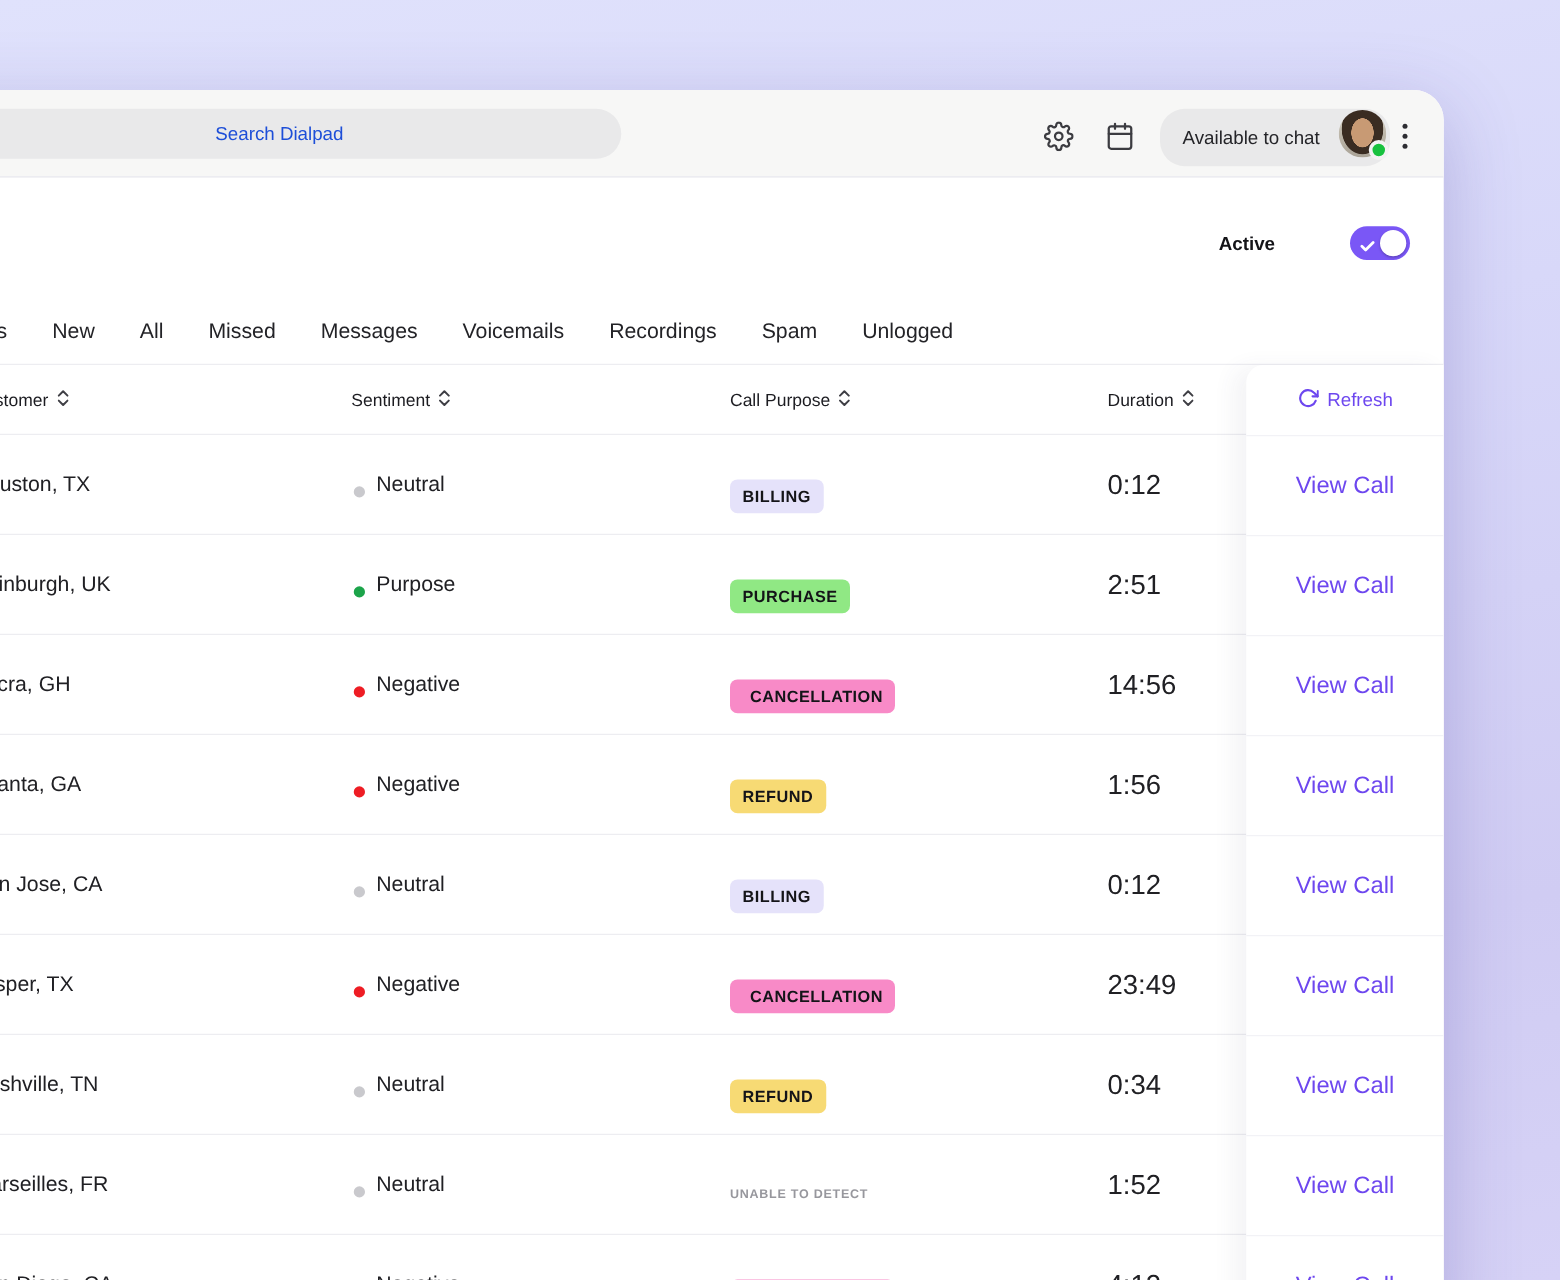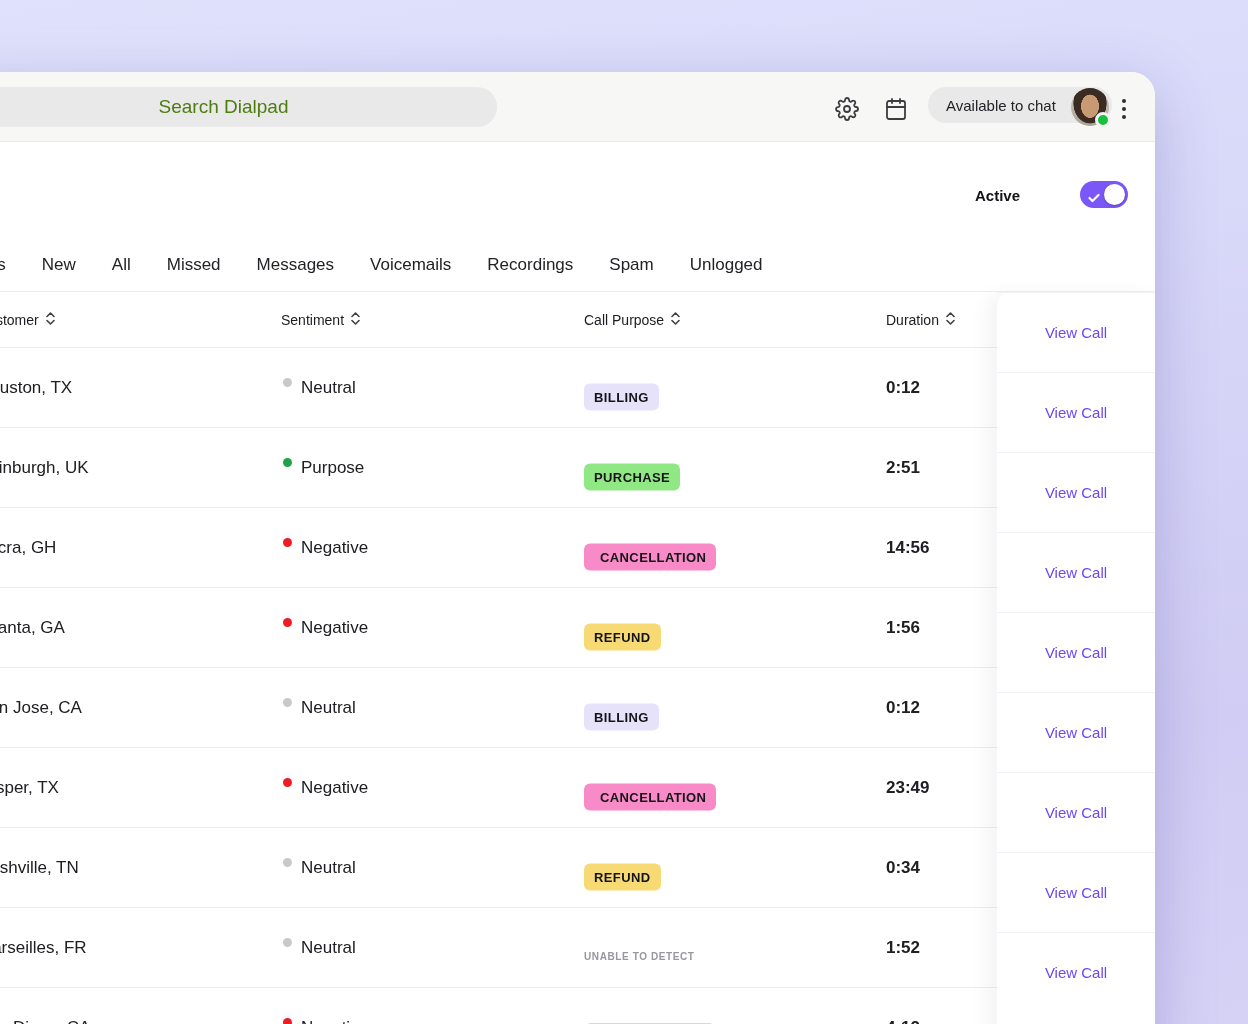--- a/index.html
+++ b/index.html
@@ -10,26 +10,26 @@
     font-family:"Liberation Sans",sans-serif;
   }
   .window{
     position:absolute;left:-300px;top:72px;width:1455px;height:1000px;
     background:#fff;border-radius:24px;overflow:hidden;
     box-shadow:0 16px 60px rgba(76,66,158,.28);
   }
   
   .topbar{position:absolute;left:0;top:0;width:100%;height:70px;background:#f7f7f6;border-bottom:1px solid #e9e9ef;}
   .search-pill{position:absolute;left:250px;top:15px;width:547px;height:40px;border-radius:20px;background:#e9e9ea;display:flex;align-items:center;justify-content:center;cursor:text;}
-  .search-text{font-size:19px;color:#4d7c0f;}
+  .search-text{font-size:15px;color:#1d4ed8;}
   .icon-btn{position:absolute;top:25px;width:24px;height:24px;background:none;border:none;padding:0;color:#3c3c41;cursor:pointer;}
   .icon-btn svg{display:block;}
   .btn-gear{left:1135px;}
   .btn-cal{left:1184px;}
-  .avail-pill{position:absolute;left:1228px;top:15px;width:184px;height:36px;border-radius:20px;background:#e9e9ea;display:flex;align-items:center;cursor:pointer;}
+  .avail-pill{position:absolute;left:1228px;top:15px;width:184px;height:46px;border-radius:20px;background:#e9e9ea;display:flex;align-items:center;cursor:pointer;}
   .avail-label{margin-left:18px;font-size:15px;color:#242428;}
   .avatar{position:absolute;right:3px;top:1px;width:38px;height:38px;border-radius:50%;
     background:
       radial-gradient(ellipse 40% 52% at 50% 48%, #c89a74 0 58%, rgba(0,0,0,0) 60%),
       radial-gradient(ellipse 74% 90% at 50% 40%, #3a2c22 0 58%, rgba(0,0,0,0) 60%),
       linear-gradient(180deg,#d2ccbf 0%,#a9a296 100%);
   }
   .status-dot{position:absolute;right:-2px;bottom:-2px;width:16px;height:16px;border-radius:50%;background:#17c13e;border:3px solid #f2f2f2;}
   .kebab{position:absolute;left:1417px;top:25px;width:14px;height:24px;display:flex;flex-direction:column;align-items:center;justify-content:center;gap:3.5px;cursor:pointer;background:none;border:none;padding:0;}
   .kebab i{width:4.5px;height:4.5px;border-radius:50%;background:#2e2e33;}
@@ -43,38 +43,38 @@
   .tab{white-space:nowrap;cursor:pointer;}
   .tabs-divider{position:absolute;left:0;top:219px;width:100%;height:1px;background:#ededf1;}
   
   .hcell{position:absolute;top:240px;display:flex;align-items:center;gap:7px;font-size:14px;font-weight:500;color:#1c1c21;white-space:nowrap;cursor:pointer;}
   .hc-0{left:278px;} .hc-1{left:581px;} .hc-2{left:884px;} .hc-3{left:1186px;}
   .header-divider{position:absolute;left:0;top:275px;width:1297px;height:1px;background:#ededf1;}
   
   .rows{position:absolute;left:0;top:276px;width:1297px;}
   .row{position:relative;height:80px;border-bottom:1px solid #ededf1;background:#fff;}
   .cell-customer{position:absolute;left:278px;top:50%;transform:translateY(-50%);font-size:17px;color:#202024;white-space:nowrap;}
-  .cell-sentiment{position:absolute;left:583px;top:50%;transform:translateY(-50%);display:flex;align-items:flex-start;gap:9px;font-size:17px;color:#202024;}
+  .cell-sentiment{position:absolute;left:583px;top:50%;transform:translateY(-50%);display:flex;align-items:flex-end;gap:9px;font-size:17px;color:#202024;}
   .dot{width:9px;height:9px;border-radius:50%;flex:none;}
   .dot.neutral{background:var(--neutral,#c9c9cd);}
   .dot.positive{background:var(--positive,#1ca44a);}
   .dot.negative{background:var(--negative,#ee1d24);}
   .cell-purpose{position:absolute;left:884px;top:50%;transform:translateY(-50%);}
   .badge{display:inline-block;font-size:13px;font-weight:700;letter-spacing:.4px;padding:6px 10px;border-radius:6px;color:#141418;white-space:nowrap;margin-top:18px;}
   .badge.billing{background:var(--badge-billing,#e5e2fa);}
   .badge.purchase{background:var(--badge-purchase,#90e884);}
   .badge.cancellation{background:var(--badge-cancellation,#f88ac7);padding-left:16px;}
   .badge.refund{background:var(--badge-refund,#f7da74);}
   .badge.undetected{background:none;color:#97979d;font-weight:600;letter-spacing:.6px;padding:0;font-size:10px;}
-  .cell-duration{position:absolute;left:1186px;top:50%;transform:translateY(-50%);font-size:17px;color:#202024;font-weight:bold;}
+  .cell-duration{position:absolute;left:1186px;top:50%;transform:translateY(-50%);font-size:22px;color:#202024;}
   
   .action-col{position:absolute;left:1297px;top:220px;width:158px;bottom:0;background:#fff;border-top-left-radius:14px;box-shadow:-10px 2px 18px rgba(60,60,110,.06);}
   .refresh-cell{height:56px;display:flex;align-items:center;justify-content:center;gap:7px;color:var(--accent,#6d47ef);font-size:15px;font-weight:500;cursor:pointer;background:none;border:none;width:100%;}
   .action-cell{height:80px;display:flex;align-items:center;justify-content:center;border-top:1px solid #f2f2f6;}
-  .view-call{color:var(--accent,#6d47ef);font-size:15px;font-weight:500;text-decoration:none;cursor:pointer;}
+  .view-call{color:var(--accent,#6d47ef);font-size:19px;font-weight:500;text-decoration:none;cursor:pointer;}
 </style>
 </head>
 <body>
 
 <div class="stage" style="--accent: #6d47ef; --toggle: #7a57f6; --positive: #1ca44a; --negative: #ee1d24; --neutral: #c9c9cd; --badge-billing: #e5e2fa; --badge-purchase: #90e884; --badge-cancellation: #f88ac7; --badge-refund: #f7da74;">
   <div class="window">
 
     <div class="topbar">
       <div class="search-pill">
         <span class="search-text">Search Dialpad</span>
@@ -255,20 +255,29 @@
           <div class="cell-sentiment">
             <span class="dot negative"></span>
             <span>Negative</span>
           </div>
           <div class="cell-purpose"><span class="badge cancellation">CANCELLATION</span></div>
           <span class="cell-duration">4:12</span>
         </div>
       </div>
 
     <div class="action-col">
+      <button class="refresh-cell">
+        <span>
+          <svg width="17" height="17" viewBox="0 0 24 24" fill="none" stroke="#6d47ef" stroke-width="2.4" stroke-linecap="round" stroke-linejoin="round">
+            <polyline points="23 4 23 10 17 10"></polyline>
+            <path d="M20.49 15a9 9 0 1 1-2.12-9.36L23 10"></path>
+          </svg>
+        </span>
+        <span>Refresh</span>
+      </button>
       <div id="action-cells">
           <div class="action-cell">
             <a class="view-call">View Call</a>
           </div>
           <div class="action-cell">
             <a class="view-call">View Call</a>
           </div>
           <div class="action-cell">
             <a class="view-call">View Call</a>
           </div>

